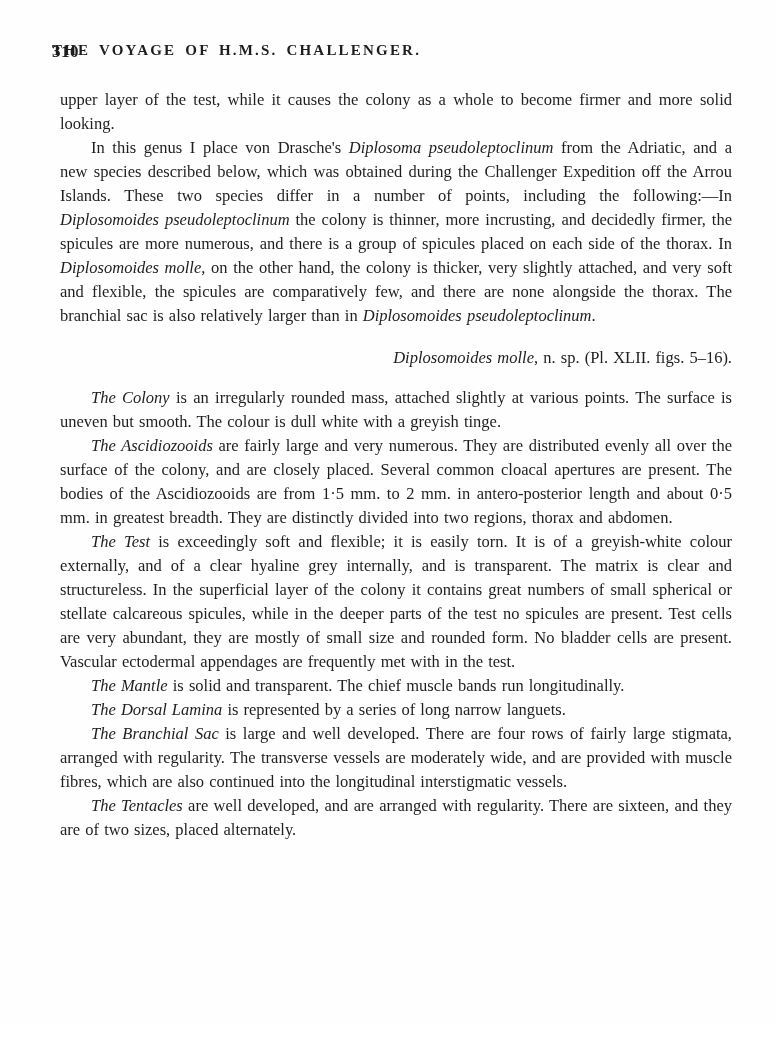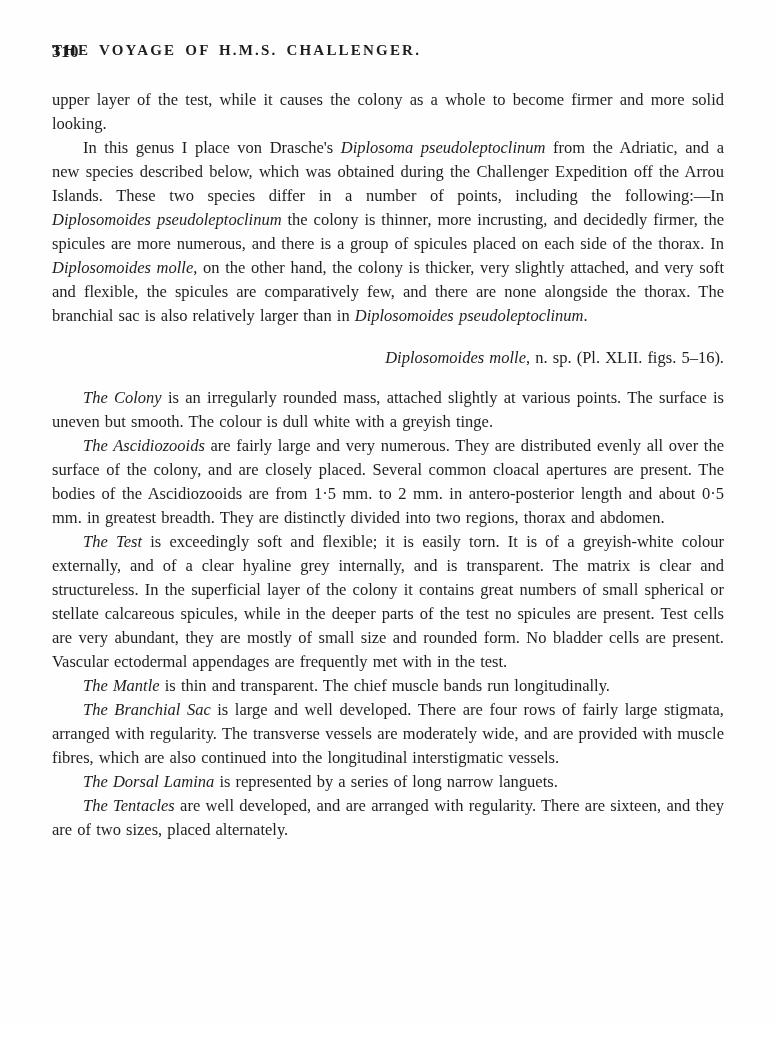--- a/index.html
+++ b/index.html
@@ -35,21 +35,21 @@
     display: block;
     text-align: left;
     font-size: 15px;
     font-weight: bold;
     letter-spacing: 2.2px;
     word-spacing: 3px;
   }
   .body-text {
     position: absolute;
     top: 88px;
-    left: 52px;
+    left: 60px;
     width: 672px;
   }
   .body-text p {
     margin: 0;
     font-size: 16.5px;
     line-height: 24px;
     text-align: justify;
     word-spacing: 1px;
   }
   .body-text p.indent {
@@ -72,18 +72,18 @@
     <span class="page-num">310</span>
     <span class="running-title">THE VOYAGE OF H.M.S. CHALLENGER.</span>
   </header>
   <main class="body-text">
       <p class="body"><span>upper layer of the test, while it causes the colony as a whole to become firmer and more solid looking.</span></p>
       <p class="body indent"><span>In this genus I place von Drasche's </span><i>Diplosoma pseudoleptoclinum</i><span> from the Adriatic, and a new species described below, which was obtained during the Challenger Expedition off the Arrou Islands.  These two species differ in a number of points, including the following:—In </span><i>Diplosomoides pseudoleptoclinum</i><span> the colony is thinner, more incrusting, and decidedly firmer, the spicules are more numerous, and there is a group of spicules placed on each side of the thorax.  In </span><i>Diplosomoides molle</i><span>, on the other hand, the colony is thicker, very slightly attached, and very soft and flexible, the spicules are comparatively few, and there are none alongside the thorax.  The branchial sac is also relatively larger than in </span><i>Diplosomoides pseudoleptoclinum</i><span>.</span></p>
       <p class="heading indent"><i>Diplosomoides molle</i><span>, n. sp. (Pl. XLII. figs. 5–16).</span></p>
       <p class="body indent"><i>The Colony</i><span> is an irregularly rounded mass, attached slightly at various points.  The surface is uneven but smooth.  The colour is dull white with a greyish tinge.</span></p>
       <p class="body indent"><i>The Ascidiozooids</i><span> are fairly large and very numerous.  They are distributed evenly all over the surface of the colony, and are closely placed.  Several common cloacal apertures are present.  The bodies of the Ascidiozooids are from 1·5 mm. to 2 mm. in antero-posterior length and about 0·5 mm. in greatest breadth.  They are distinctly divided into two regions, thorax and abdomen.</span></p>
       <p class="body indent"><i>The Test</i><span> is exceedingly soft and flexible; it is easily torn.  It is of a greyish-white colour externally, and of a clear hyaline grey internally, and is transparent.  The matrix is clear and structureless.  In the superficial layer of the colony it contains great numbers of small spherical or stellate calcareous spicules, while in the deeper parts of the test no spicules are present.  Test cells are very abundant, they are mostly of small size and rounded form.  No bladder cells are present.  Vascular ectodermal appendages are frequently met with in the test.</span></p>
-      <p class="body indent"><i>The Mantle</i><span> is thin and transparent.  The chief muscle bands run longitudinally.</span></p>
+      <p class="body indent"><i>The Mantle</i><span> is solid and transparent.  The chief muscle bands run longitudinally.</span></p>
+      <p class="body indent"><i>The Dorsal Lamina</i><span> is represented by a series of long narrow languets.</span></p>
       <p class="body indent"><i>The Branchial Sac</i><span> is large and well developed.  There are four rows of fairly large stigmata, arranged with regularity.  The transverse vessels are moderately wide, and are provided with muscle fibres, which are also continued into the longitudinal interstigmatic vessels.</span></p>
-      <p class="body indent"><i>The Dorsal Lamina</i><span> is represented by a series of long narrow languets.</span></p>
       <p class="body indent"><i>The Tentacles</i><span> are well developed, and are arranged with regularity.  There are sixteen, and they are of two sizes, placed alternately.</span></p>
     </main>
 </div>
 
 </body></html>

